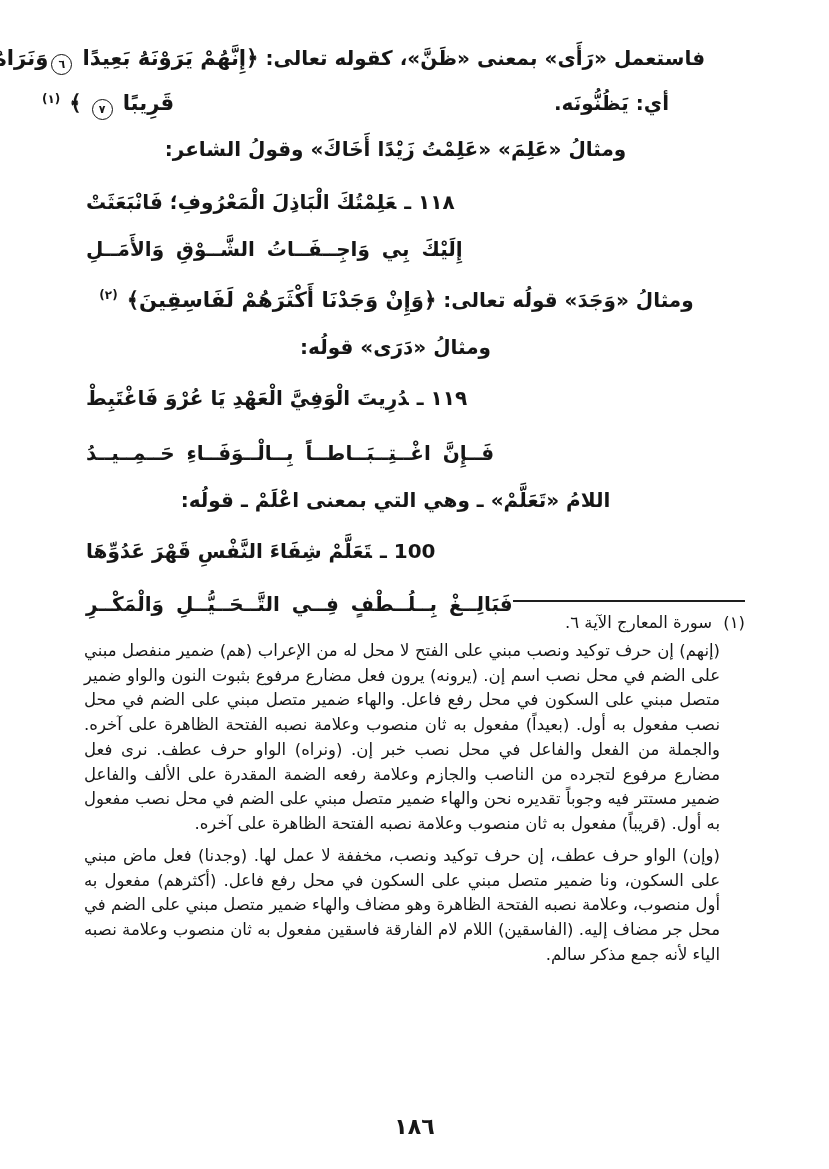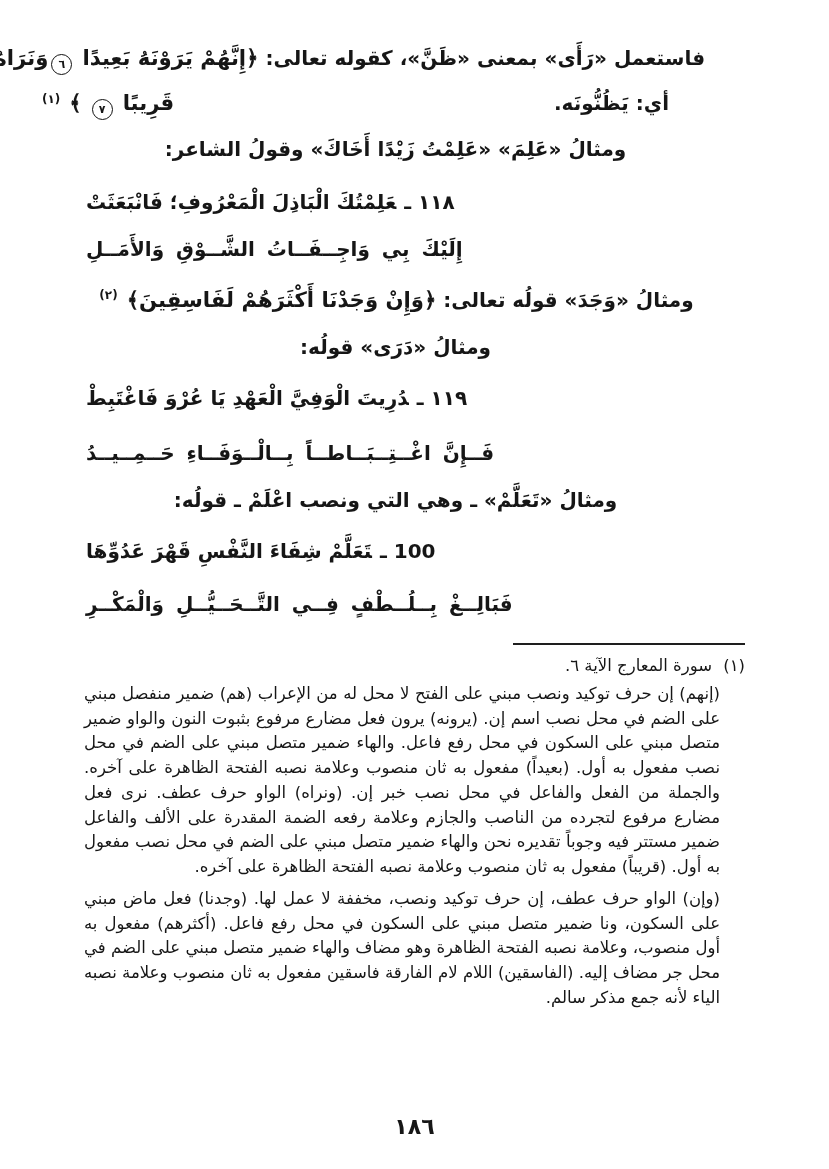--- a/index.html
+++ b/index.html
@@ -39,21 +39,21 @@
   }
   .fnref { font-size:12px; vertical-align:super; margin:0 2px; font-weight:700; }
   .verse-h1 { text-align:left; }
   .verse-h2 { text-align:left; word-spacing:5px; }
   .vnum { margin-left:8px; }
   .mt4{margin-top:4px} .mt6{margin-top:6px} .mt8{margin-top:8px}
   .mt10{margin-top:10px} .mt12{margin-top:12px} .mt14{margin-top:14px}
 
   
   .footnotes {
-    position:absolute; top:643px; right:84px; left:84px;
+    position:absolute; top:600px; right:84px; left:84px;
     font-size:16.5px; font-weight:400; line-height:1.5;
   }
   .fn-rule { width:232px; border-top:2px solid #1e1e1e; margin-bottom:9px; }
   .fn-header { text-align:right; }
   .fn-label { margin-left:6px; }
   .fn-body {
     text-align:justify;
     padding-right:25px;
     margin-top:3px; margin-bottom:7px;
   }
@@ -108,21 +108,21 @@
 
     <p class="para mt6">ومثالُ «دَرَى» قولُه:</p>
 
     <div class="verse-h1 mt10">
       <span class="vnum">١١٩ ـ</span><span>دُرِيتَ الْوَفِيَّ الْعَهْدِ يَا عُرْوَ فَاغْتَبِطْ</span>
     </div>
     <div class="verse-h2 mt14">
       <span>فَــإِنَّ اغْــتِــبَــاطــاً بِــالْــوَفَــاءِ حَــمِــيــدُ</span>
     </div>
 
-    <p class="para mt6">ومثالُ «تَعَلَّمْ» ـ وهي التي ونصب اعْلَمْ ـ قولُه:</p>
+    <p class="para mt6">اللامُ «تَعَلَّمْ» ـ وهي التي بمعنى اعْلَمْ ـ قولُه:</p>
 
     <div class="verse-h1 mt10">
       <span class="vnum">100 ـ</span><span>تَعَلَّمْ شِفَاءَ النَّفْسِ قَهْرَ عَدُوِّهَا</span>
     </div>
     <div class="verse-h2 mt12">
       <span>فَبَالِــغْ بِــلُــطْفٍ فِــي التَّــحَــيُّــلِ وَالْمَكْــرِ</span>
     </div>
 
   </main>
 

